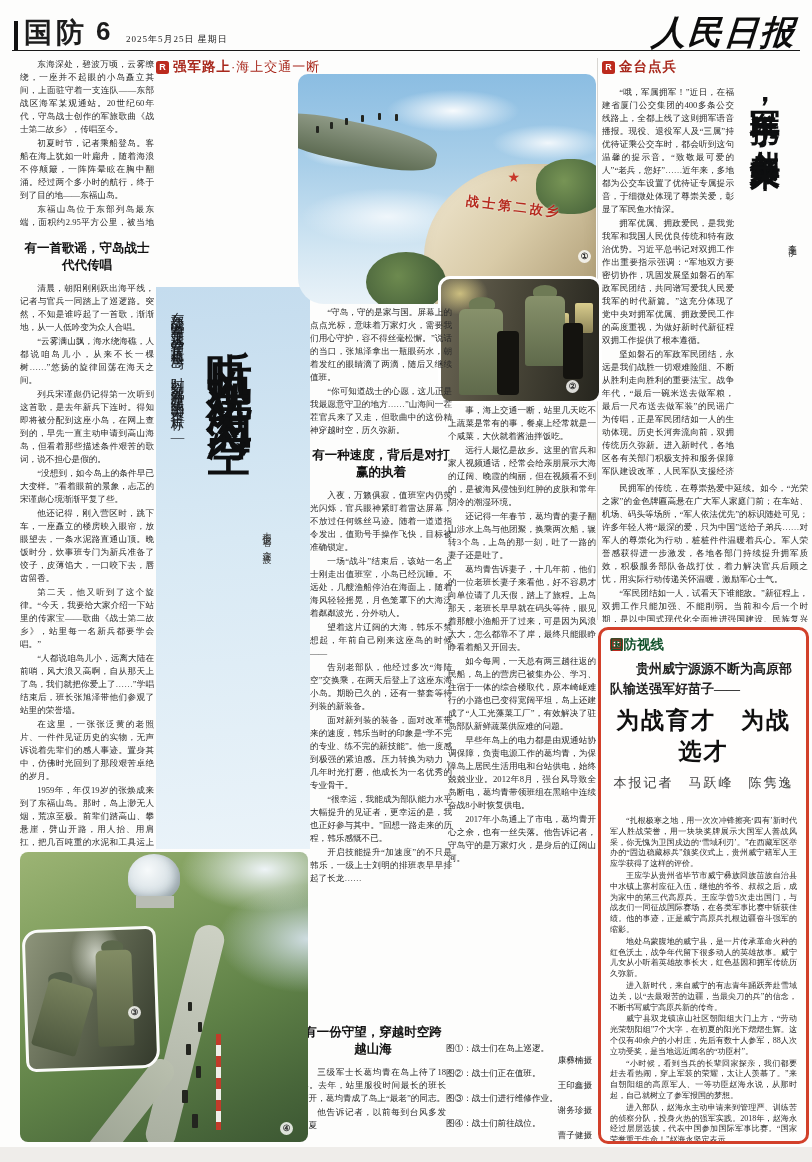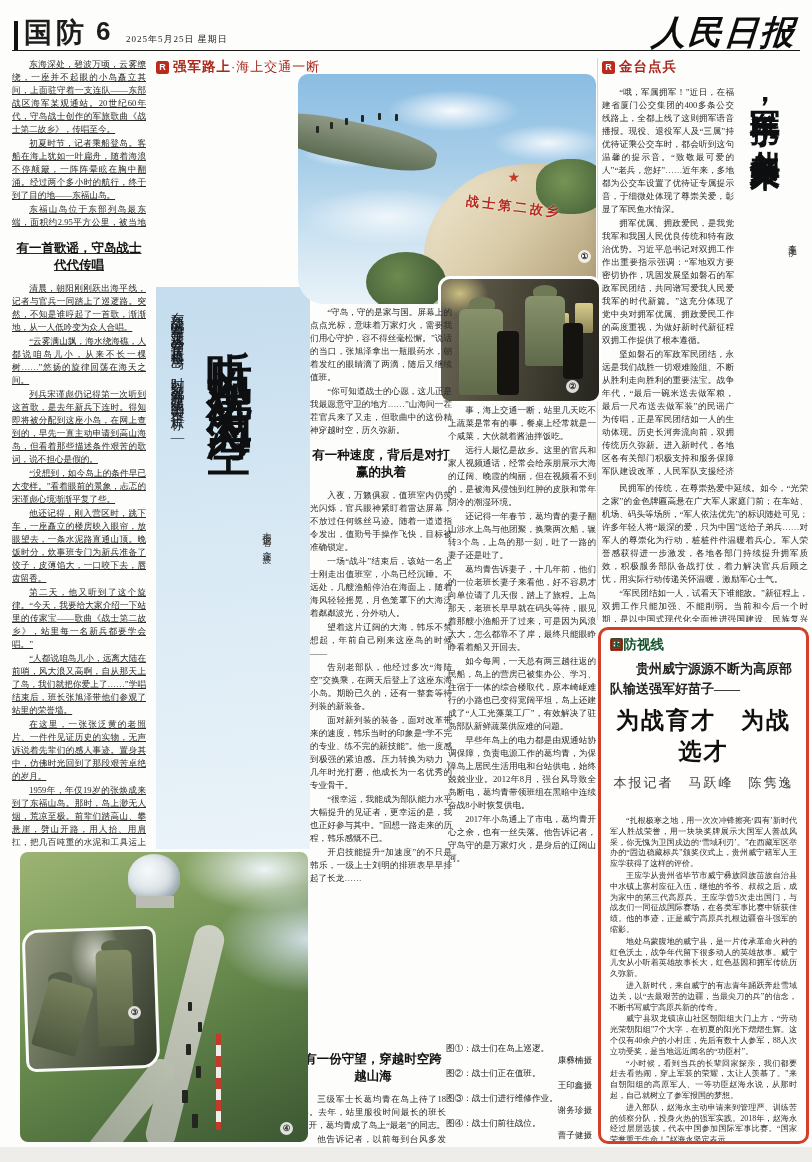--- a/index.html
+++ b/index.html
@@ -114,21 +114,21 @@
 <div class="page">
 
   <div class="hdr-bar"></div>
   <div class="hdr-section">国防</div>
   <div class="hdr-num">6</div>
   <div class="hdr-date">2025年5月25日 星期日</div>
   <div class="masthead">人民日报</div>
   <div class="hline"></div>
   <div class="vline"></div>
 
-  <div class="col small" style="left:12px;top:58px;width:134px;height:788px;text-decoration:underline;">
+  <div class="col small" style="left:20px;top:58px;width:134px;height:788px;">
     <div style="height:172px;overflow:hidden;">
         <p class="para">东海深处，碧波万顷，云雾缭绕，一座并不起眼的小岛矗立其间，上面驻守着一支连队——东部战区海军某观通站。20世纪60年代，守岛战士创作的军旅歌曲《战士第二故乡》，传唱至今。</p>
         <p class="para">初夏时节，记者乘船登岛。客船在海上犹如一叶扁舟，随着海浪不停颠簸，一阵阵晕眩在胸中翻涌。经过两个多小时的航行，终于到了目的地——东福山岛。</p>
         <p class="para">东福山岛位于东部列岛最东端，面积约2.95平方公里，被当地渔民称为“风的故乡，雨的仓库，雾的王国，浪的摇篮”。身处艰苦环境，该观通站一代代官兵以岛为家，艰苦奋斗，时刻注视着海防线上的每一个目标，用一道道电波向祖国报告平安，赢得“东海第一哨”的美誉。</p>
       </div>
     <div class="subhead">有一首歌谣，守岛战士代代传唱</div>
     <div>
         <p class="para">清晨，朝阳刚刚跃出海平线，记者与官兵一同踏上了巡逻路。突然，不知是谁哼起了一首歌，渐渐地，从一人低吟变为众人合唱。</p>
         <p class="para">“云雾满山飘，海水绕海礁，人都说咱岛儿小，从来不长一棵树……”悠扬的旋律回荡在海天之间。</p>
         <p class="para">列兵宋谨彪仍记得第一次听到这首歌，是去年新兵下连时。得知即将被分配到这座小岛，在网上查到的，早先一直主动申请到高山海岛，但看着那些描述条件艰苦的歌词，说不担心是假的。</p>
@@ -203,21 +203,21 @@
         <p class="para">事，海上交通一断，站里几天吃不上蔬菜是常有的事，餐桌上经常就是一个咸菜，大伙就着酱油拌饭吃。</p>
         <p class="para">远行人最忆是故乡。这里的官兵和家人视频通话，经常会给亲朋展示大海的辽阔、晚霞的绚丽，但在视频看不到的，是被海风侵蚀到红肿的皮肤和常年阴冷的潮湿环境。</p>
         <p class="para">还记得一年春节，葛均青的妻子翻山涉水上岛与他团聚，换乘两次船，辗转3个岛，上岛的那一刻，吐了一路的妻子还是吐了。</p>
         <p class="para">葛均青告诉妻子，十几年前，他们的一位老班长妻子来看他，好不容易才向单位请了几天假，踏上了旅程。上岛那天，老班长早早就在码头等待，眼见着那艘小渔船开了过来，可是因为风浪太大，怎么都靠不了岸，最终只能眼睁睁看着船又开回去。</p>
         <p class="para">如今每周，一天总有两三趟往返的民船，岛上的营房已被集办公、学习、住宿于一体的综合楼取代，原本崎岖难行的小路也已变得宽阔平坦，岛上还建成了“人工光藻菜工厂”，有效解决了驻岛部队新鲜蔬菜供应难的问题。</p>
         <p class="para">早些年岛上的电力都是由观通站协调保障，负责电源工作的葛均青，为保障岛上居民生活用电和台站供电，始终兢兢业业。2012年8月，强台风导致全岛断电，葛均青带领班组在黑暗中连续奋战8小时恢复供电。</p>
         <p class="para">2017年小岛通上了市电，葛均青开心之余，也有一丝失落。他告诉记者，守岛守的是万家灯火，是身后的辽阔山河。</p>
       </div>
   </div>
 
-  <div class="col small" style="left:300px;top:1049px;width:146px;height:112px;">
+  <div class="col small" style="left:300px;top:1022px;width:146px;height:112px;">
     <div class="subhead" style="margin-top:2px;">有一份守望，穿越时空跨越山海</div>
     <div>
         <p class="para">三级军士长葛均青在岛上待了18年。去年，站里服役时间最长的班长离开，葛均青成了岛上“最老”的同志。</p>
         <p class="para">他告诉记者，以前每到台风多发的夏</p>
       </div>
   </div>
 
   <div class="caps">
     <p class="cap-row">图①：战士们在岛上巡逻。</p>
     <p class="cap-credit">康彝楠摄</p>

